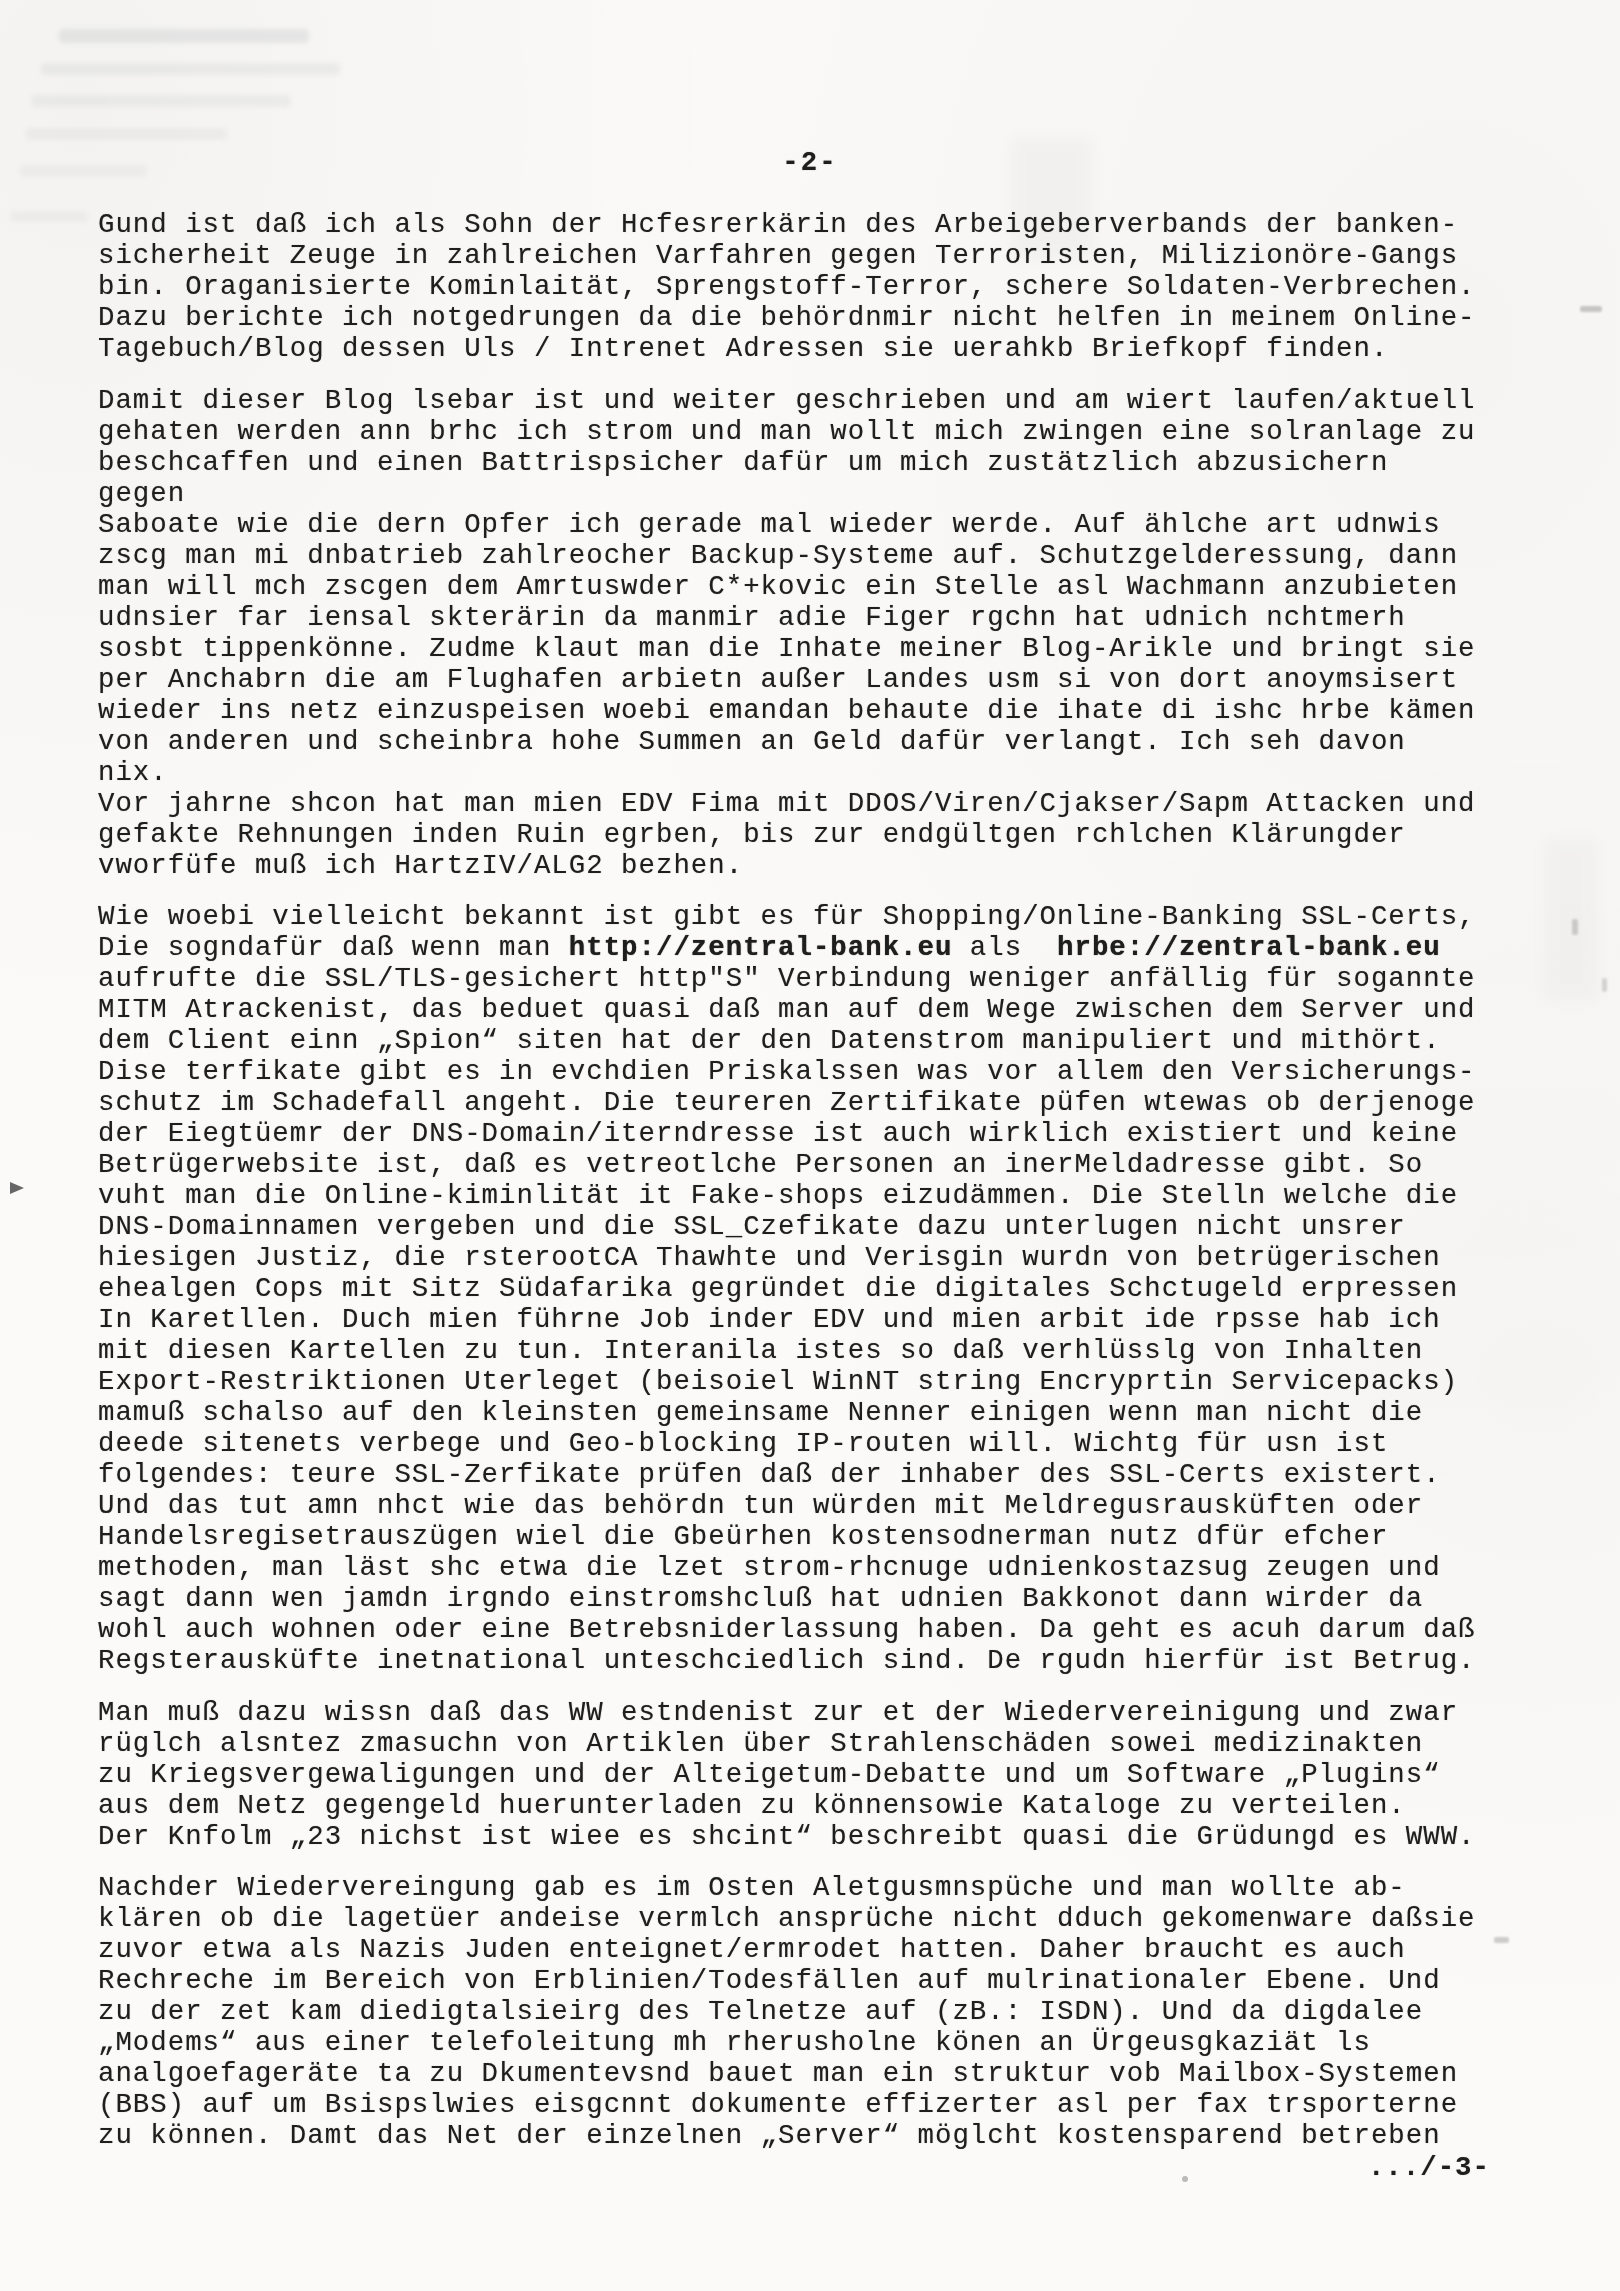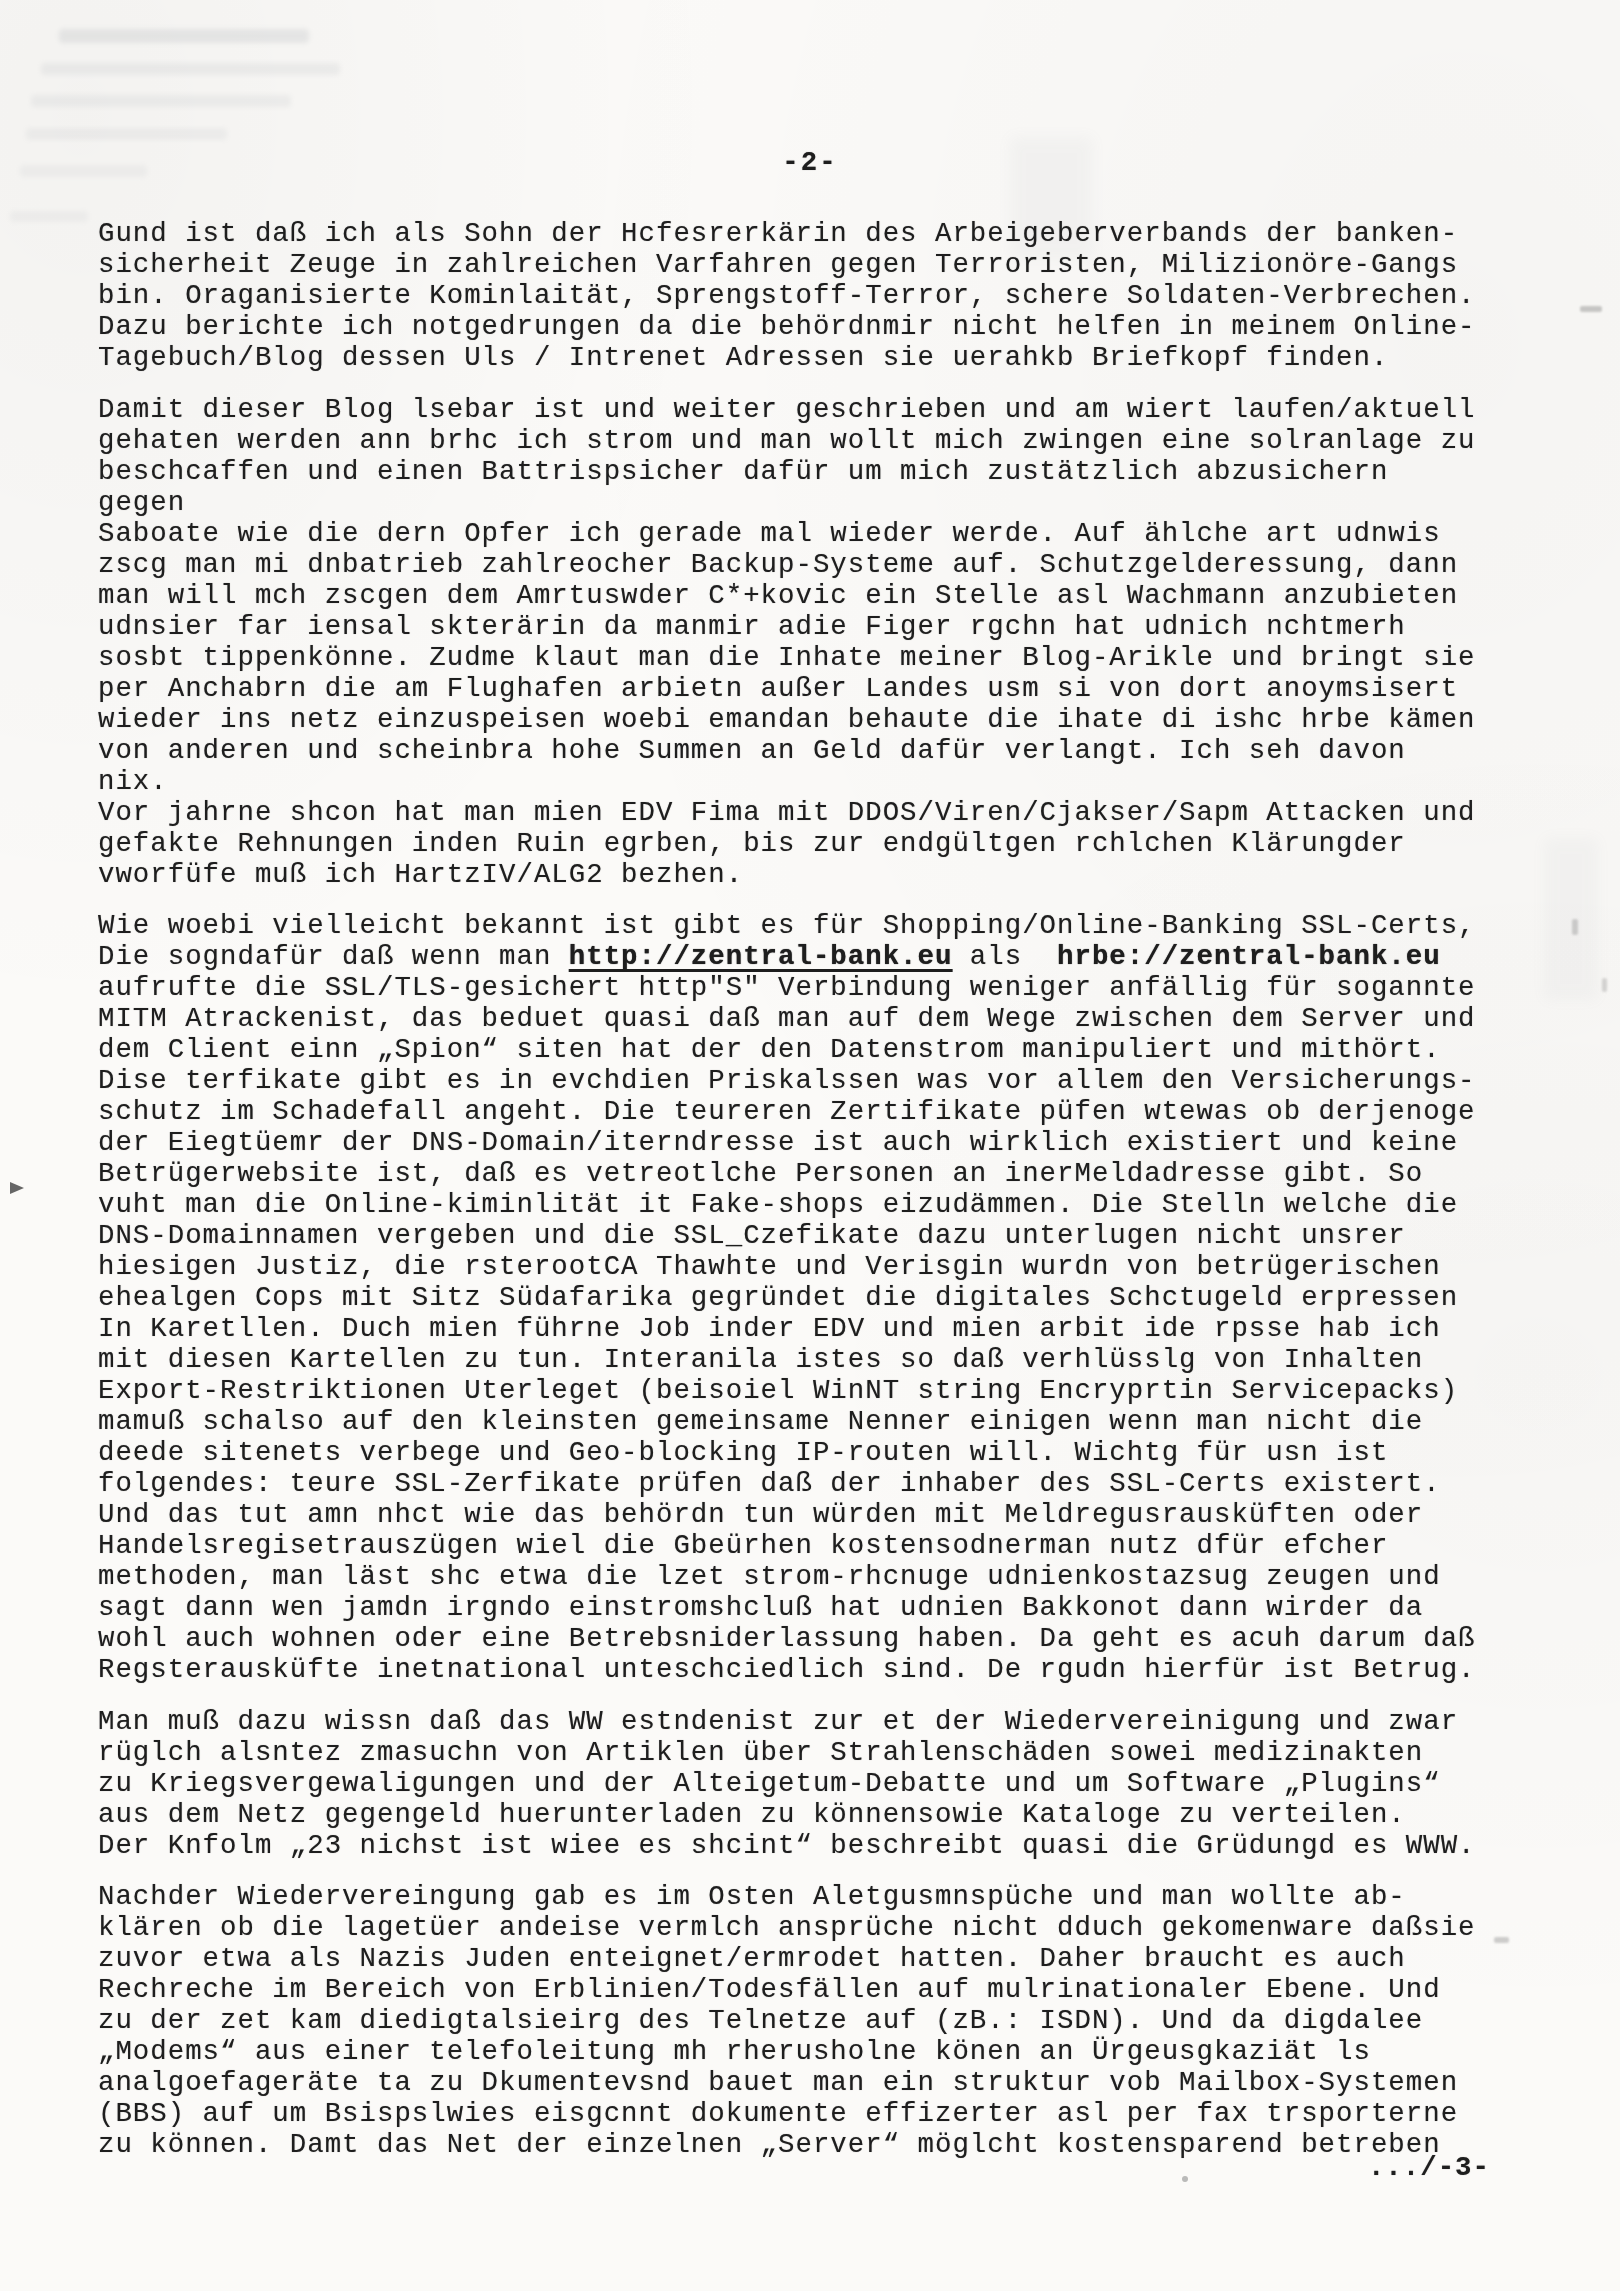--- a/index.html
+++ b/index.html
@@ -16,33 +16,32 @@
     font-family:"Liberation Mono","DejaVu Sans Mono",monospace;
     color:#1e1e1e;
   }
   .pageno{
     position:absolute;top:147px;left:0;width:100%;
     text-align:center;
     font-size:27.4px;font-weight:600;letter-spacing:2px;
     text-shadow:0 0 1px rgba(30,30,30,.45);
   }
   .content{
-    position:absolute;top:218px;left:98px;width:1382px;
+    position:absolute;top:209px;left:98px;width:1382px;
   }
   .content p{
     margin:0 0 20.6px 0;
     font-size:27.4px;line-height:31px;
     letter-spacing:1px;
     font-weight:500;
     white-space:pre-wrap;
     text-shadow:0 0 1px rgba(30,30,30,.4);
   }
   .url{font-weight:700;text-shadow:0 0 1px rgba(10,10,10,.8);}
   .url.ul{
-    text-decoration:underline;
     text-decoration-thickness:2.9px;
     text-underline-offset:4.9px;
     text-align:center;
   }
   .footer-mark{
     position:absolute;top:2152px;right:130px;
     font-size:27.4px;font-weight:600;letter-spacing:1px;
     text-shadow:0 0 1px rgba(30,30,30,.45);
   }
   

